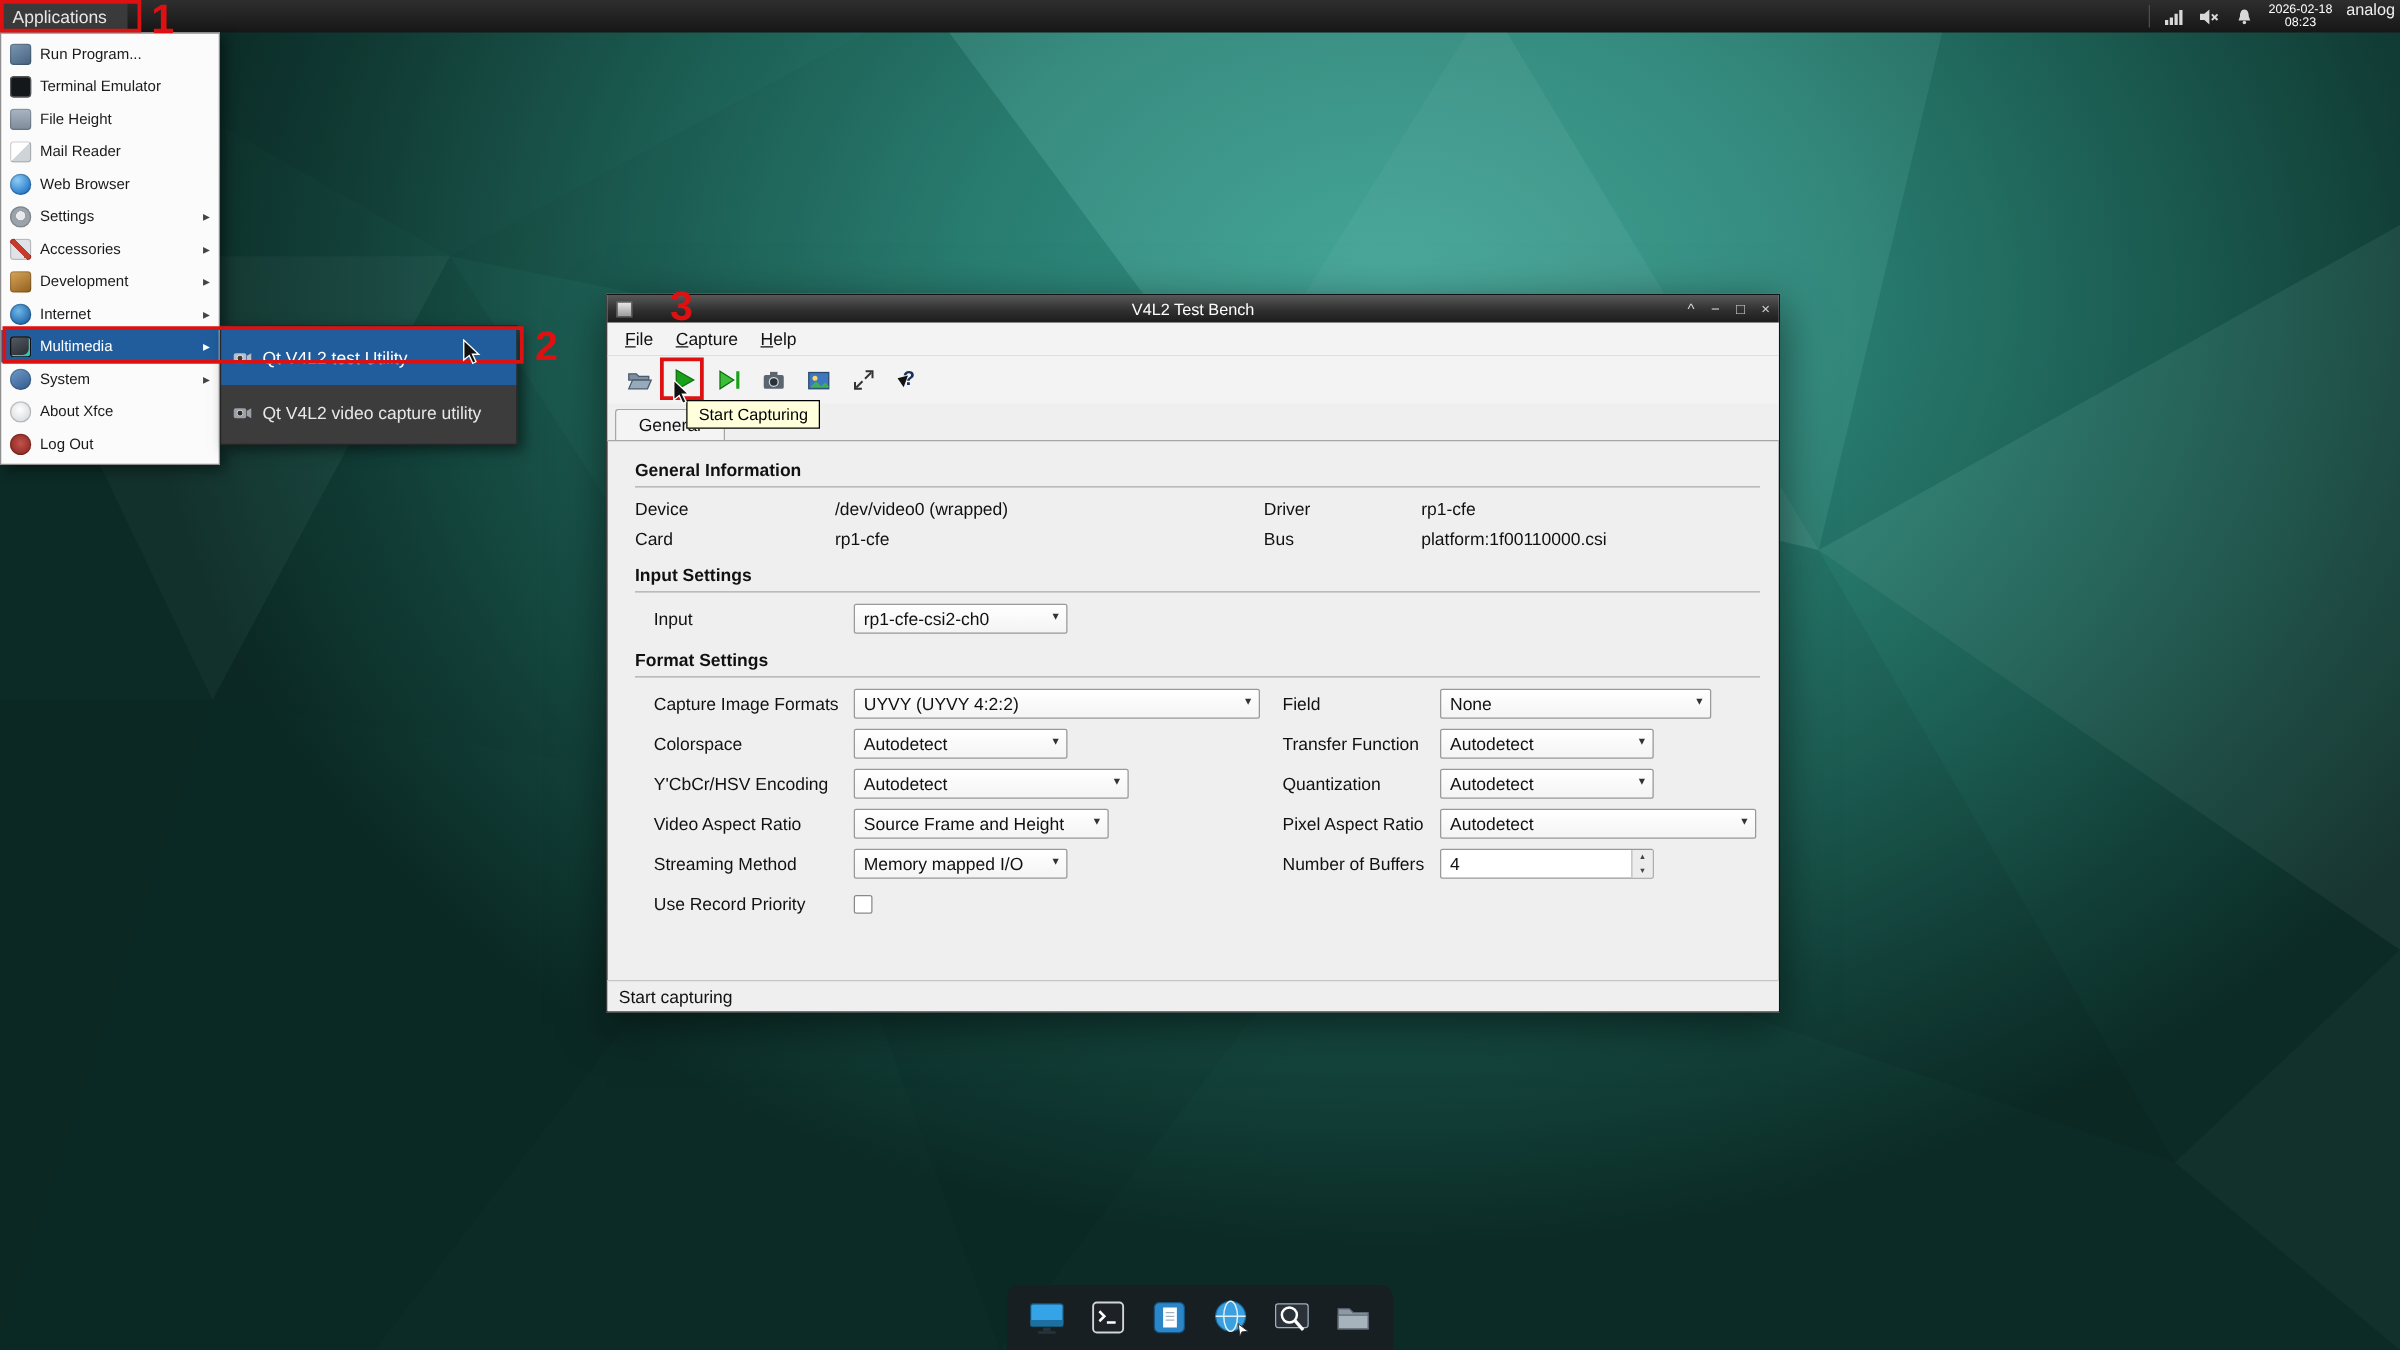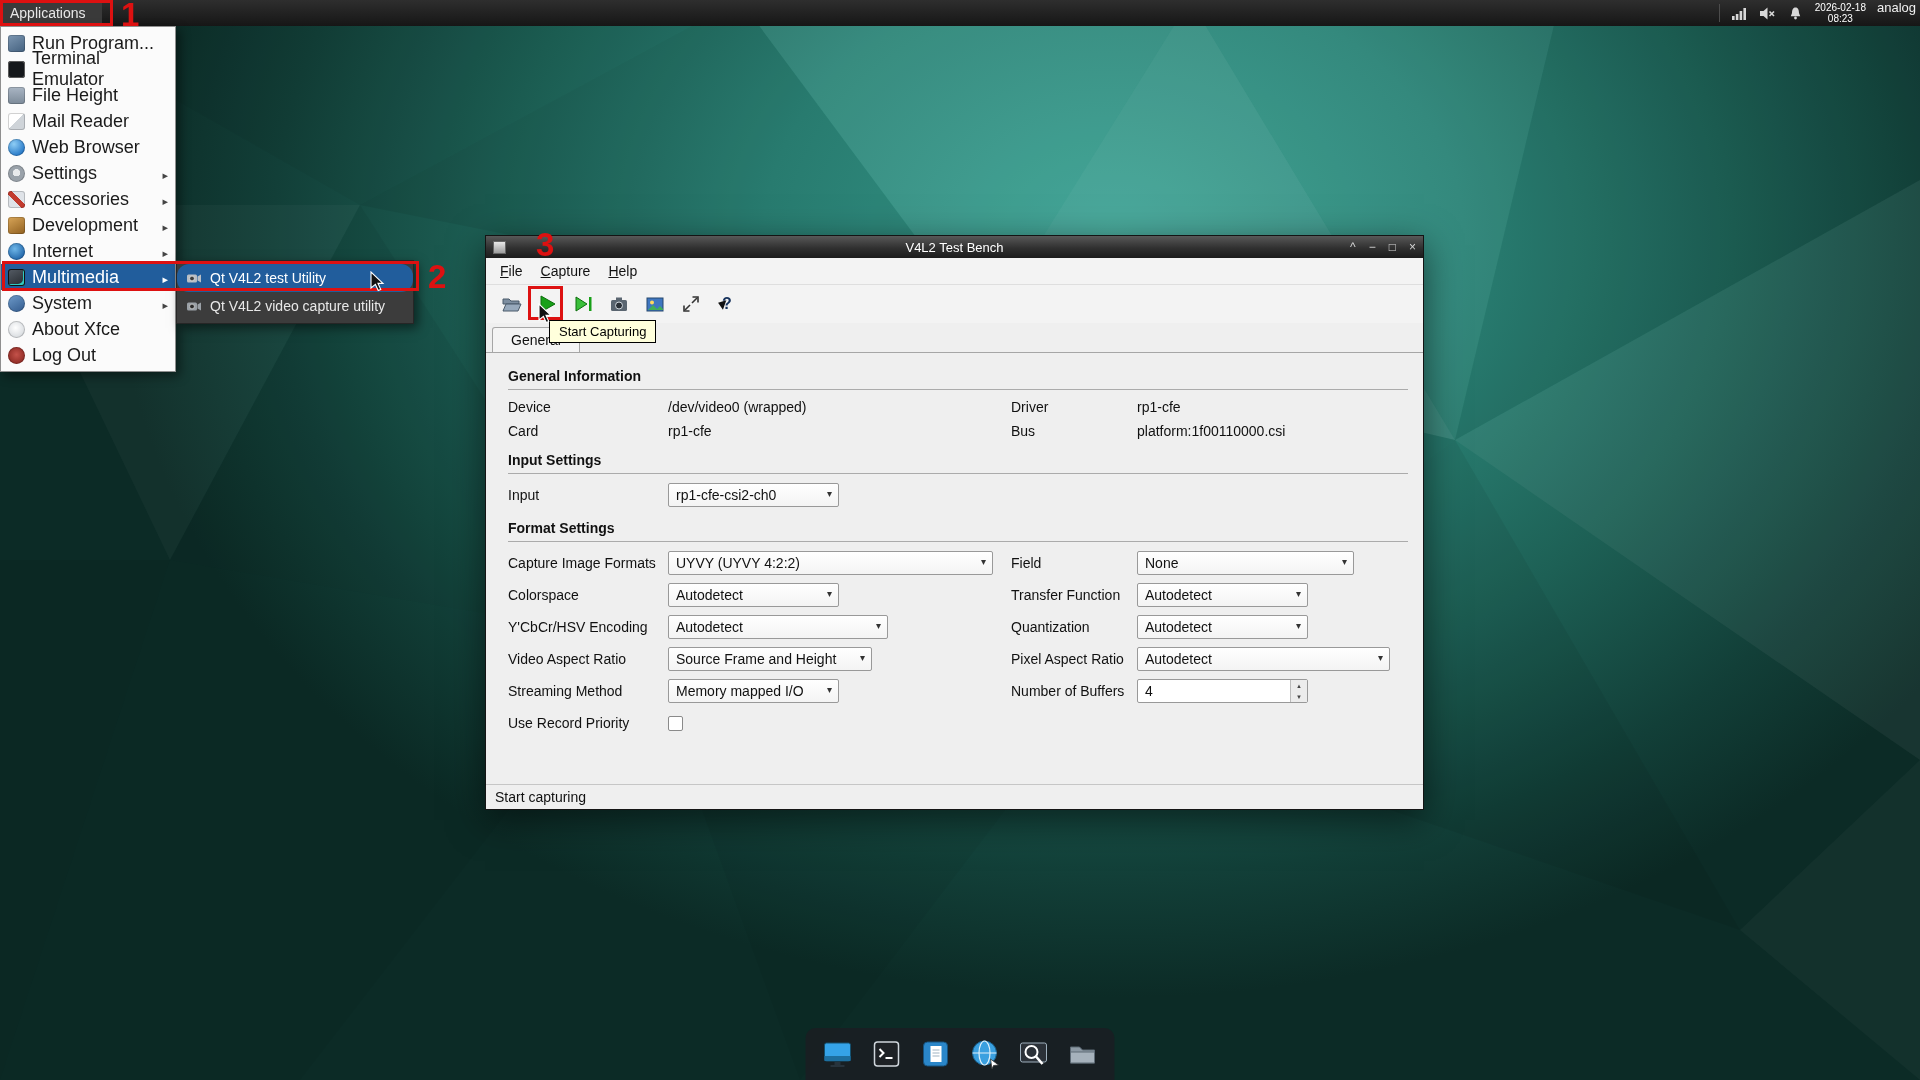--- a/index.html
+++ b/index.html
@@ -17,21 +17,21 @@
   .panel{position:absolute;top:0;left:0;right:0;height:26px;z-index:20;
     background:linear-gradient(#2e2e2e,#161616);display:flex;align-items:center;color:#e8e8e8;font-size:14px;}
   .apps-btn{height:100%;display:flex;align-items:center;padding:0 16px 0 10px;background:#3a3a3a;cursor:default;justify-content:center;}
   .panel-right{margin-left:auto;display:flex;align-items:center;gap:11px;padding-right:4px;height:100%;}
   .panel-sep{width:1px;height:18px;background:#4c4c4c;}
   .tray-icon{width:17px;height:17px;display:grid;place-items:center;}
   .clock{display:flex;flex-direction:column;align-items:center;justify-content:center;font-size:10px;line-height:11px;color:#fff;}
   .corner-text{font-size:13px;color:#f0f0f0;align-self:flex-start;line-height:15px;}
   
   .apps-menu{position:absolute;left:0;top:26px;width:176px;z-index:30;background:#fbfbfb;
-    border:1px solid #8f8f8f;padding:3px 0;box-shadow:4px 4px 10px rgba(0,0,0,.45);font-size:18px;color:#1a1a1a;}
+    border:1px solid #8f8f8f;padding:3px 0;box-shadow:4px 4px 10px rgba(0,0,0,.45);font-size:12px;color:#1a1a1a;}
   .menu-item{height:26px;display:flex;align-items:center;gap:7px;padding:0 7px;}
   .menu-item.hl{background:#215d9c;color:#fff;}
   .sub-arrow{margin-left:auto;width:10px;text-align:right;}
   .sub-arrow::after{content:"▸";font-size:11px;color:#444;}
   .menu-item.hl .sub-arrow::after{color:#fff;}
   .mi{width:17px;height:17px;border-radius:3px;flex:0 0 auto;box-shadow:inset 0 0 0 1px rgba(0,0,0,.18);}
   .mi-run{background:linear-gradient(150deg,#7d97b2,#44617f);}
   .mi-terminal{background:#15181b;box-shadow:inset 0 0 0 1px #5a5a5a;}
   .mi-files{background:linear-gradient(#aab6c4,#7c8a99);}
   .mi-mail{background:linear-gradient(135deg,#ffffff 49%,#cfd4d9 50%);}
@@ -40,21 +40,21 @@
   .mi-accessories{background:linear-gradient(45deg,#dfe3e8 40%,#c23b2e 40% 60%,#dfe3e8 60%);}
   .mi-dev{background:linear-gradient(150deg,#d9a659,#8f5f1f);}
   .mi-internet{background:radial-gradient(circle at 40% 35%,#6fb7e8,#1f64a8 75%);border-radius:50%;}
   .mi-multimedia{background:linear-gradient(150deg,#565d66,#23272c);box-shadow:inset 0 0 0 1px #111, inset -4px -4px 0 -2px #2ec9c0;}
   .mi-system{background:linear-gradient(150deg,#6f9ccb,#31598c);border-radius:50%;}
   .mi-about{background:radial-gradient(circle at 45% 40%,#ffffff,#c9ced3);border-radius:50%;}
   .mi-logout{background:radial-gradient(circle at 50% 45%,#c4524a,#7c1d17);border-radius:50%;}
   
   .sub-menu{position:absolute;left:176px;top:260px;width:238px;z-index:30;background:#3c3c3c;color:#e8e8e8;
     border:1px solid #262626;padding:3px 0;box-shadow:4px 4px 10px rgba(0,0,0,.5);font-size:14px;}
-  .sub-item{height:28px;display:flex;align-items:center;gap:8px;padding:4px 9px;border-radius:12px;}
+  .sub-item{height:44px;display:flex;align-items:center;gap:8px;padding:4px 9px;}
   .sub-item.hl{background:#215d9c;color:#fff;}
   
   .win{position:absolute;left:485px;top:235px;width:939px;height:575px;z-index:10;
     background:#efefef;border:1px solid #141414;box-shadow:0 10px 34px rgba(0,0,0,.55);display:flex;flex-direction:column;}
   .titlebar{height:22px;background:linear-gradient(#585858,#303030 55%,#1c1c1c);color:#fff;
     display:flex;align-items:center;padding:0 7px;position:relative;flex:0 0 auto;}
   .win-icon{width:13px;height:13px;background:linear-gradient(#e8e8e8,#9c9c9c);border:1px solid #666;z-index:1;}
   .win-title{position:absolute;left:0;right:0;text-align:center;font-size:13px;font-weight:normal;}
   .tb-buttons{margin-left:auto;display:flex;gap:13px;color:#d4d4d4;font-size:12px;z-index:1;line-height:22px;}
   .tb-buttons span{cursor:default;}
@@ -66,21 +66,21 @@
   .tool-btn{width:30px;height:30px;display:grid;place-items:center;border-radius:3px;}
   .whats-this{font-weight:bold;font-size:16px;color:#16325c;position:relative;}
   .whats-this::after{content:"?";}
   .whats-this::before{content:"";position:absolute;left:-9px;top:3px;border:5px solid transparent;border-right:7px solid #111;transform:rotate(20deg);}
   .tabbar{height:30px;background:#efefef;border-bottom:1px solid #a6a6a6;display:flex;align-items:flex-end;padding:0 6px;flex:0 0 auto;}
   .tab{border:1px solid #a6a6a6;border-bottom:none;background:#f4f4f4;padding:4px 18px;font-size:14px;border-radius:3px 3px 0 0;}
   .content{flex:1;padding:6px 15px 0 22px;font-size:14px;overflow:hidden;}
   .section-title{font-weight:bold;padding:9px 0 5px;border-bottom:1px solid #ababab;margin-bottom:5px;}
   .grid-row{display:grid;grid-template-columns:160px 343px 126px 1fr;align-items:center;}
   .info-row{height:24px;}
-  .ctl-row{height:32px;}
+  .ctl-row{height:32px;margin-left:15px;}
   .combo{height:24px;display:flex;align-items:center;position:relative;border:1px solid #999;
     background:linear-gradient(#ffffff,#f4f4f4);border-radius:2px;padding:0 22px 0 7px;white-space:nowrap;overflow:hidden;}
   .combo::after{content:"▾";position:absolute;right:6px;top:4px;font-size:10px;color:#333;}
   .combo.disabled{background:#e9e9e9;border-color:#b8b8b8;color:#9a9a9a;}
   .combo.disabled::after{color:#b0b0b0;}
   .spin{height:24px;display:flex;align-items:center;border:1px solid #999;background:#fff;border-radius:2px;padding-left:7px;}
   .spin-btns{margin-left:auto;width:17px;height:100%;border-left:1px solid #bbb;display:flex;flex-direction:column;background:#ececec;}
   .spin-up,.spin-dn{flex:1;display:grid;place-items:center;font-size:6px;color:#444;}
   .spin-up::after{content:"▲";}
   .spin-dn::after{content:"▼";}

